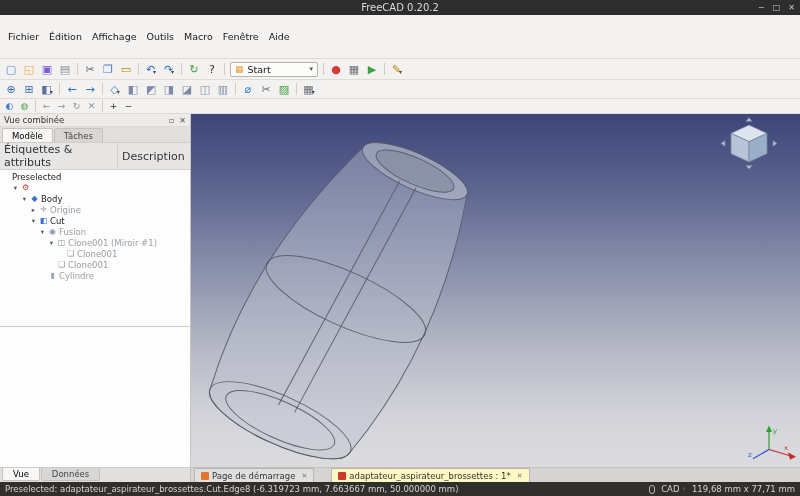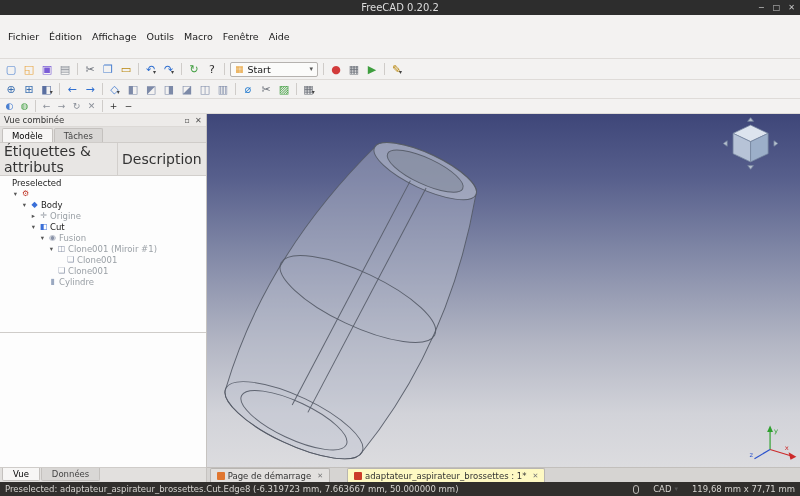--- a/index.html
+++ b/index.html
@@ -23,21 +23,21 @@
 .combo .ccaret{margin-left:auto}
 .ccaret{font-size:7px;color:#555}
 .cicon{font-size:9px}
 .main{flex:1;display:flex;min-height:0}
 .leftpanel{flex:0 0 191px;background:#fde047;border-right:1px solid #c6c3c0;display:flex;flex-direction:column;color:#222}
 .paneltitle{flex:0 0 13px;display:flex;align-items:center;padding:0 4px;font-size:8.5px;color:#333;background:#edebe9;border-bottom:1px solid #dcd9d6}
 .pbtns{margin-left:auto;display:flex;gap:5px;color:#555;font-size:8px}
 .paneltabs{flex:0 0 16px;background:#e2e0de;display:flex;align-items:flex-end;padding:0 2px;border-bottom:1px solid #cfccc9;gap:1px}
 .ptab{height:14px;display:inline-flex;align-items:center;padding:0 9px;font-size:8.5px;background:#d9d7d5;border:1px solid #c4c1be;border-bottom:none;border-radius:2px 2px 0 0;color:#444}
 .ptab.active{background:#f7f6f5;color:#000}
-.colheads{flex:0 0 13px;display:flex;background:#e8e6e4;border-bottom:1px solid #d2cfcc;font-size:14px;color:#333}
+.colheads{flex:0 0 13px;display:flex;background:#e8e6e4;border-bottom:1px solid #d2cfcc;font-size:11px;color:#333}
 .colheads .c1{flex:0 0 118px;padding:0 4px;display:flex;align-items:center;border-right:1px solid #d2cfcc}
 .colheads .c2{flex:1;padding:0 4px;display:flex;align-items:center}
 .tree{flex:0 0 157px;background:#fdfdfd;border-bottom:1px solid #cfccc9;overflow:hidden;padding-top:1px}
 .trow{display:flex;align-items:center;height:11px;white-space:nowrap;font-size:8.5px}
 .trow.bold{font-weight:bold}
 .trow.gray .tlabel{color:#9aa0a6}
 .arrow{flex:0 0 9px;font-size:6.5px;color:#555;text-align:center}
 .ticon{flex:0 0 11px;font-size:8px;text-align:center}
 .tlabel{padding-left:1px}
 .proparea{flex:1;background:#fdfdfd}
@@ -46,21 +46,21 @@
 .btab.active{background:#f7f6f5;color:#000}
 .viewarea{flex:1;display:flex;flex-direction:column;min-width:0}
 .viewport{flex:1;position:relative;background:linear-gradient(180deg,#3e4679 0%,#575f8c 18%,#8289a7 40%,#b3b6c4 65%,#d2d3d9 85%,#dcdcdf 100%)}
 .viewport svg{position:absolute;inset:0;width:100%;height:100%}
 .doctabs{flex:0 0 15px;background:#d6d4d2;border-top:1px solid #c2bfbc;display:flex;align-items:flex-end;padding-left:3px;gap:17px}
 .dtab{height:14px;display:inline-flex;align-items:center;gap:3px;padding:0 6px;font-size:8.5px;background:#e2e0de;border:1px solid #b8b5b2;border-bottom:none;border-radius:2px 2px 0 0;color:#333}
 .dtab.active{background:#fef9c3}
 .dicon{width:8px;height:8px;border-radius:1px;flex:0 0 8px}
 .dclose{font-size:7px;color:#777;margin-left:3px}
 .statusbar{flex:0 0 14px;background:#312f2d;color:#d6d4d0;display:flex;align-items:center;font-size:8.5px;padding:0 5px}
-.sright{margin-left:auto;display:flex;align-items:flex-end;gap:14px}
+.sright{margin-left:auto;display:flex;align-items:flex-end;gap:6px}
 .mouse{width:6px;height:9px;border:1px solid #bdbab6;border-radius:3px}
 .navsel{display:flex;align-items:center;gap:3px}
 </style>
 </head>
 <body>
 
 <div class="app">
 
   <div class="titlebar">
     <span>FreeCAD 0.20.2</span>

